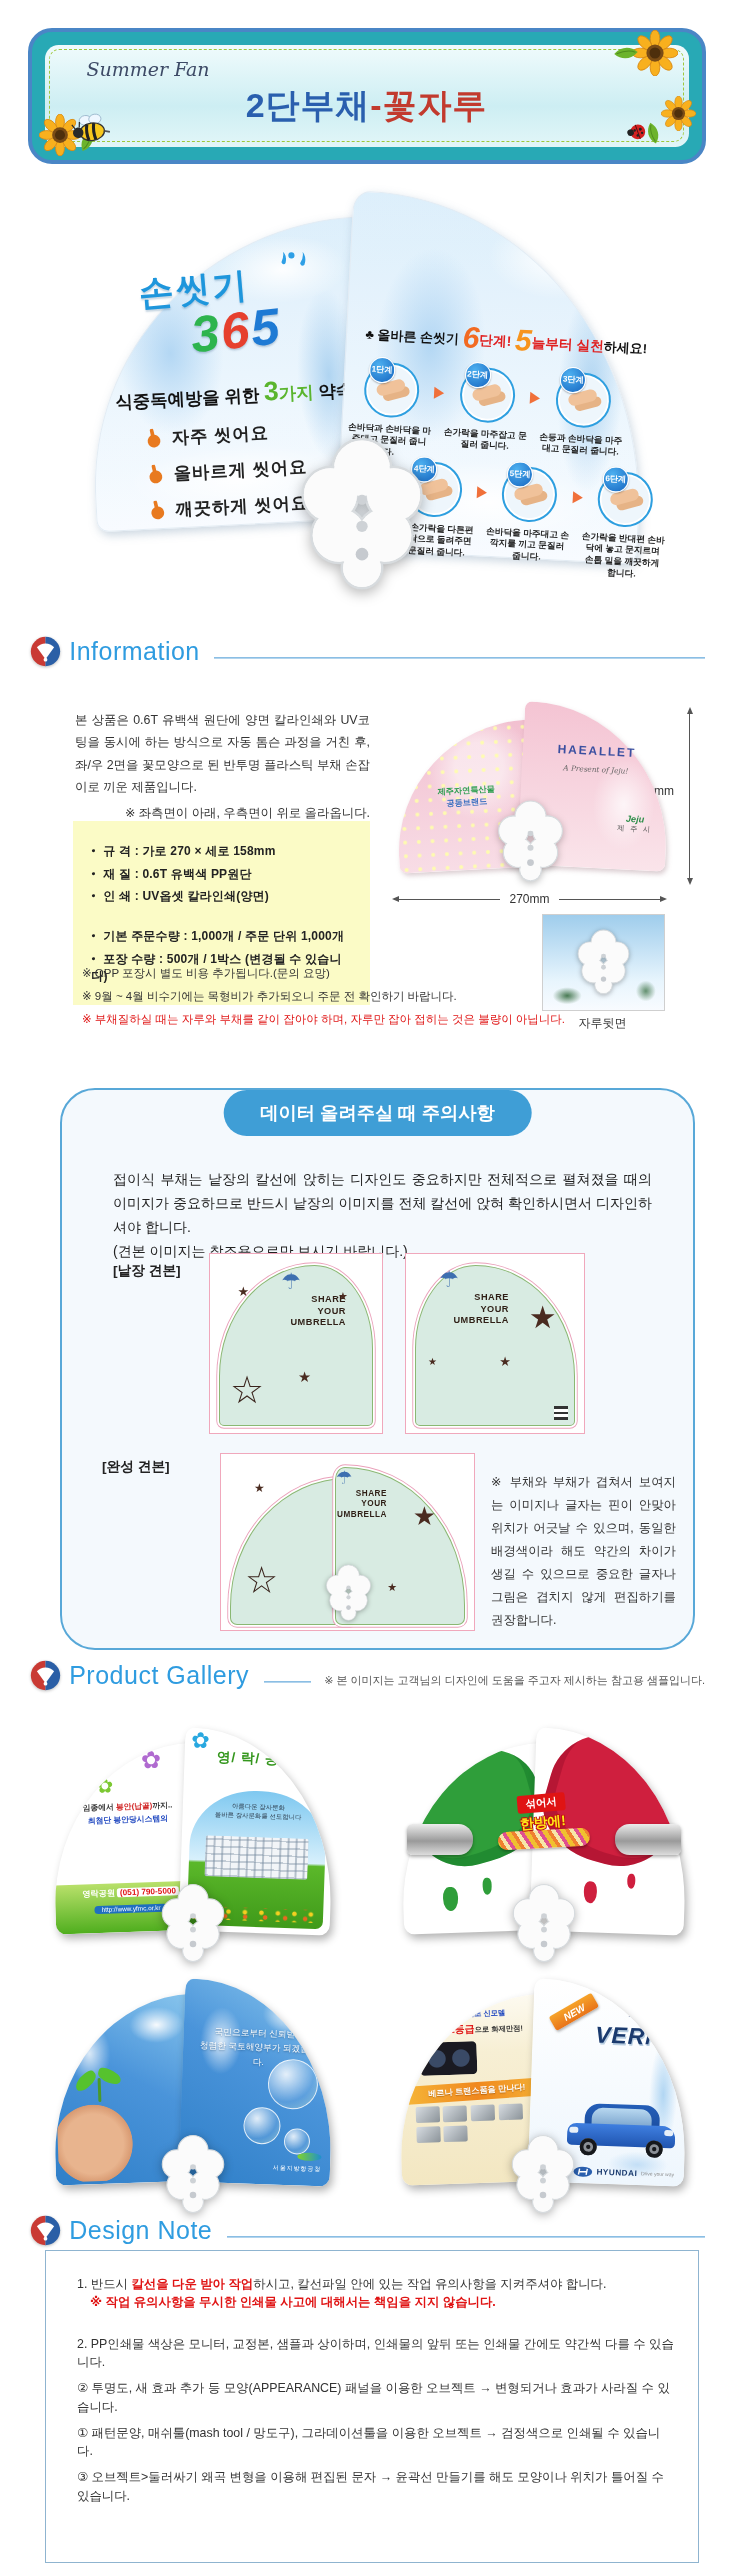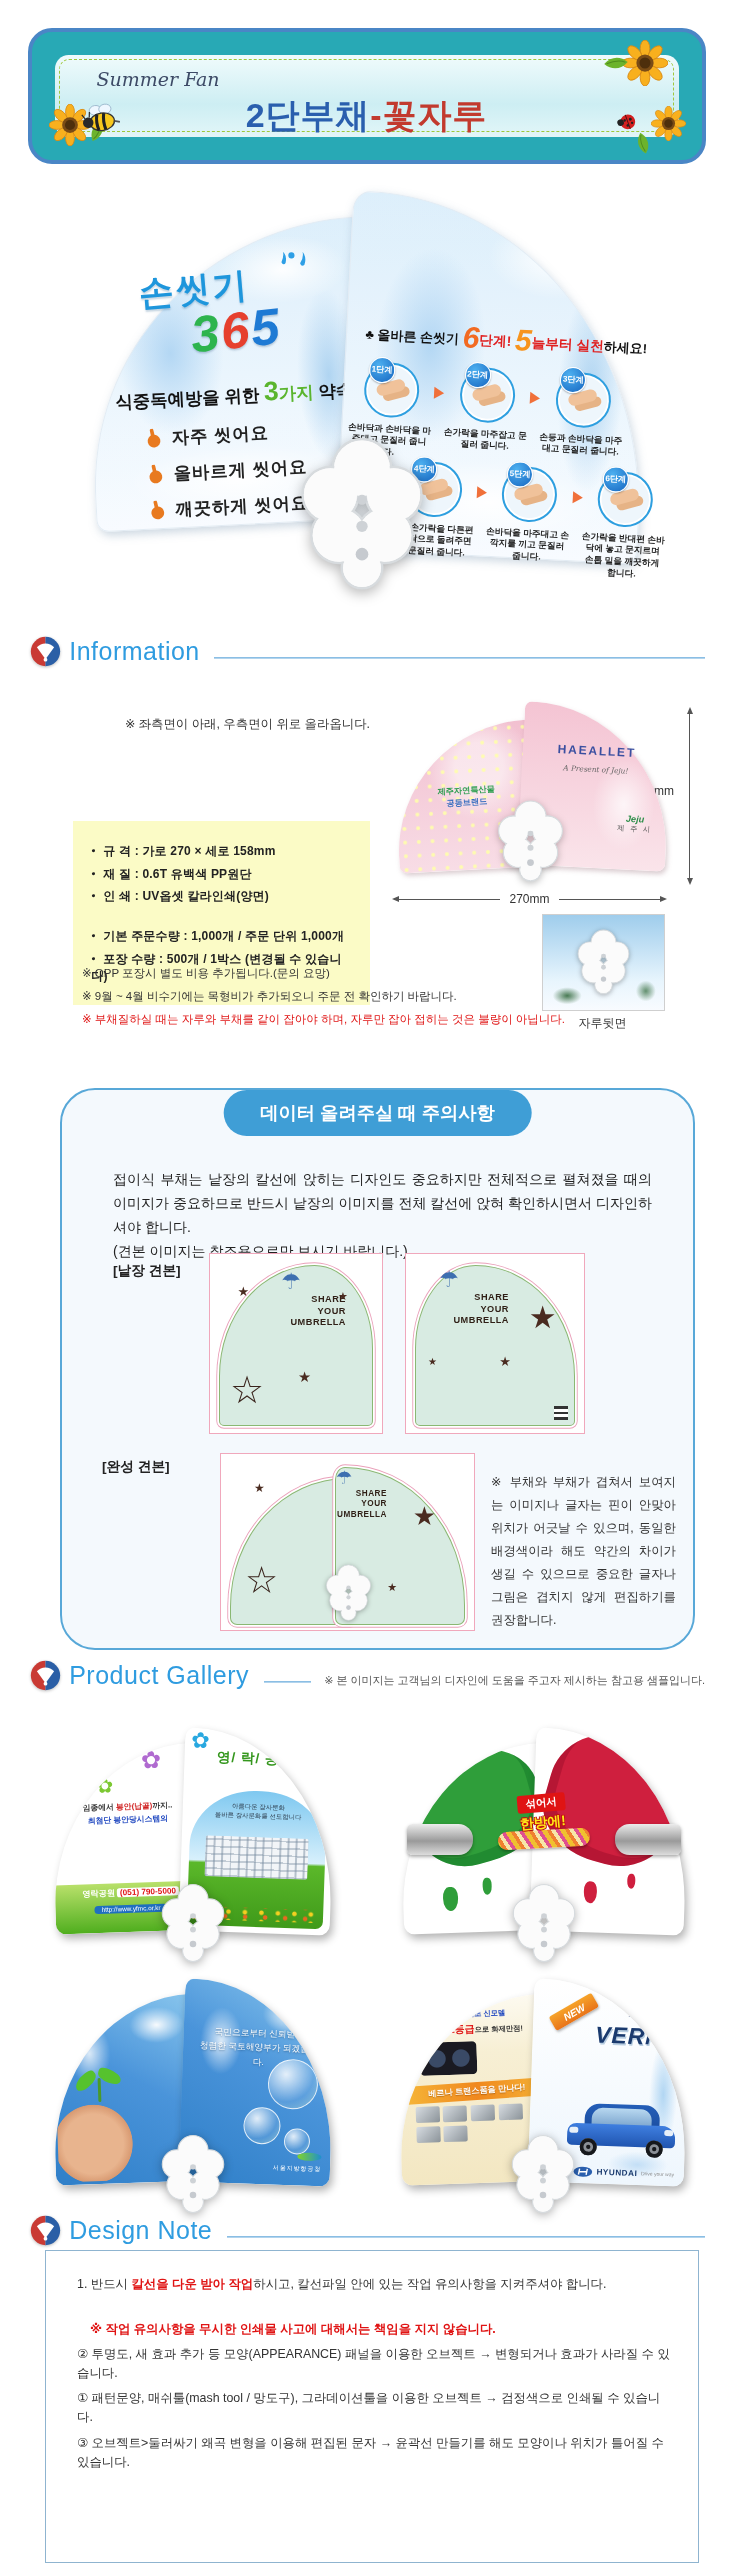--- a/index.html
+++ b/index.html
@@ -2,21 +2,21 @@
 <html style="font-size:14.7px"><head>
 <meta charset="utf-8">
 <style>
   html,body{margin:0;padding:0}
   body{width:733px;height:2576px;position:relative;background:#fff;
        font-family:"Liberation Sans","DejaVu Sans",sans-serif;overflow:hidden;color:#333}
   svg{display:block}
 
   
   #header{position:absolute;left:27.5px;top:27.5px;width:678px;height:136px;box-sizing:border-box;
-    border:4.6px solid #4a86c6;border-radius:24px;background:#28a9b5;padding:23px}
+    border:4.6px solid #4a86c6;border-radius:24px;background:#28a9b5;padding:13px}
   #header-inner{width:100%;height:100%;border-radius:13.7px;position:relative;
     background:linear-gradient(180deg,#f0fbfc 0%,#cdeef3 60%,#e2f6f8 100%)}
   #header-dash{position:absolute;inset:4.6px;border:1.8px dashed #9fc83c;border-radius:10px}
   .summer{position:absolute;left:42px;top:13px;font-family:"DejaVu Serif","Liberation Serif",serif;
     font-style:italic;font-size:19px;color:#3d4a66}
   .header-title{position:absolute;left:0;right:0;top:38px;text-align:center;font-size:34px;
     font-weight:bold;letter-spacing:0.9px}
   .header-title .tb{color:#2a5fae}.header-title .tr{color:#c23a2e}
   .hdr-deco{position:absolute}
   #sun1{right:11px;top:-14.7px;width:46px;height:46px}
@@ -290,21 +290,21 @@
   .f4-hyu{position:absolute;right:6%;bottom:3%;display:flex;align-items:center;z-index:3}
   .f4-hyu svg{width:20px;height:11px;margin-right:3.7px}
   .f4-hyu .hb{font-size:8.2px;font-weight:800;color:#1a3a6e;letter-spacing:0.5px}
   .f4-hyu .hs{font-size:5px;color:#888;margin-left:3.7px}
 
   
   #design-box{position:absolute;left:45px;top:2250px;width:654px;height:313px;box-sizing:border-box;
     border:1.8px solid #8fb4d0;background:#fff;padding:24px 24px 0 31px}
   .dn{font-size:12.4px;color:#333;font-weight:500;line-height:1.5}
   .dn .red{color:#e01414;font-weight:bold}
-  .dn-warn{color:#e01414;font-weight:bold;margin:27px 0 0 13px;font-size:12.4px}
+  .dn-warn{color:#e01414;font-weight:bold;margin:0 0 0 13px;font-size:12.4px}
   .mt26{margin-top:24px}.mt22{margin-top:20px}.mt8{margin-top:7.3px}
 </style>
 </head>
 <body>
 
 <svg width="0" height="0" style="position:absolute">
   <defs>
     <symbol id="sym-flower" viewBox="0 0 100 132">
       <g fill="#fbfbfb" stroke="#d7dbde" stroke-width="2">
         <circle cx="50" cy="27" r="23"></circle>
@@ -512,20 +512,21 @@
 
 <div class="sec-head" id="info-head">
   <svg class="sec-icon" viewBox="0 0 36 36">
       <use href="#sym-fanlogo"></use>
     </svg>
   <span class="sec-title">Information</span>
   <span class="sec-line"></span>
 </div>
 
 <div id="info-desc">
+  <p>본 상품은 0.6T 유백색 원단에 양면 칼라인쇄와 UV코팅을 동시에 하는 방식으로 자동 톰슨 과정을 거친 후, 좌/우 2면을 꽃모양으로 된 반투명 플라스틱 부채 손잡이로 끼운 제품입니다.</p>
   <p class="dnote">※ 좌측면이 아래, 우측면이 위로 올라옵니다.</p>
 </div>
 
 <div id="info-yellow">
   <div class="spec-row"><span class="dot">●</span><span>규 격 : 가로 270 × 세로 158mm</span></div>
   <div class="spec-row"><span class="dot">●</span><span>재 질 : 0.6T 유백색 PP원단</span></div>
   <div class="spec-row"><span class="dot">●</span><span>인 쇄 : UV옵셋 칼라인쇄(양면)</span></div>
   <div class="spec-gap"></div>
   <div class="spec-row"><span class="dot">●</span><span>기본 주문수량 : 1,000개 / 주문 단위 1,000개</span></div>
   <div class="spec-row"><span class="dot">●</span><span>포장 수량 : 500개 / 1박스 (변경될 수 있습니다)</span></div>
@@ -773,17 +774,18 @@
     </svg>
   <span class="sec-title">Design Note</span>
   <span class="sec-line"></span>
 </div>
 
 <div id="design-box">
   <div class="dn">
     <span>1. 반드시 </span><span class="red">칼선을 다운 받아 작업</span><span>하시고, 칼선파일 안에 있는 작업 유의사항을 지켜주셔야 합니다.</span>
   </div>
   <div class="dn-warn">※ 작업 유의사항을 무시한 인쇄물 사고에 대해서는 책임을 지지 않습니다.</div>
+  <div class="dn mt26">2. PP인쇄물 색상은 모니터, 교정본, 샘플과 상이하며, 인쇄물의 앞뒤 또는 인쇄물 간에도 약간씩 다를 수 있습니다.</div>
   <div class="dn mt8">② 투명도, 새 효과 추가 등 모양(APPEARANCE) 패널을 이용한 오브젝트 →  변형되거나 효과가 사라질 수 있습니다.</div>
   <div class="dn mt8">① 패턴문양, 매쉬툴(mash tool / 망도구), 그라데이션툴을 이용한 오브젝트 →  검정색으로 인쇄될 수 있습니다.</div>
   <div class="dn mt8">③ 오브젝트&gt;둘러싸기 왜곡 변형을 이용해 편집된 문자 →  윤곽선 만들기를 해도 모양이나 위치가 틀어질 수 있습니다.</div>
 </div>
 
 
 </body></html>

